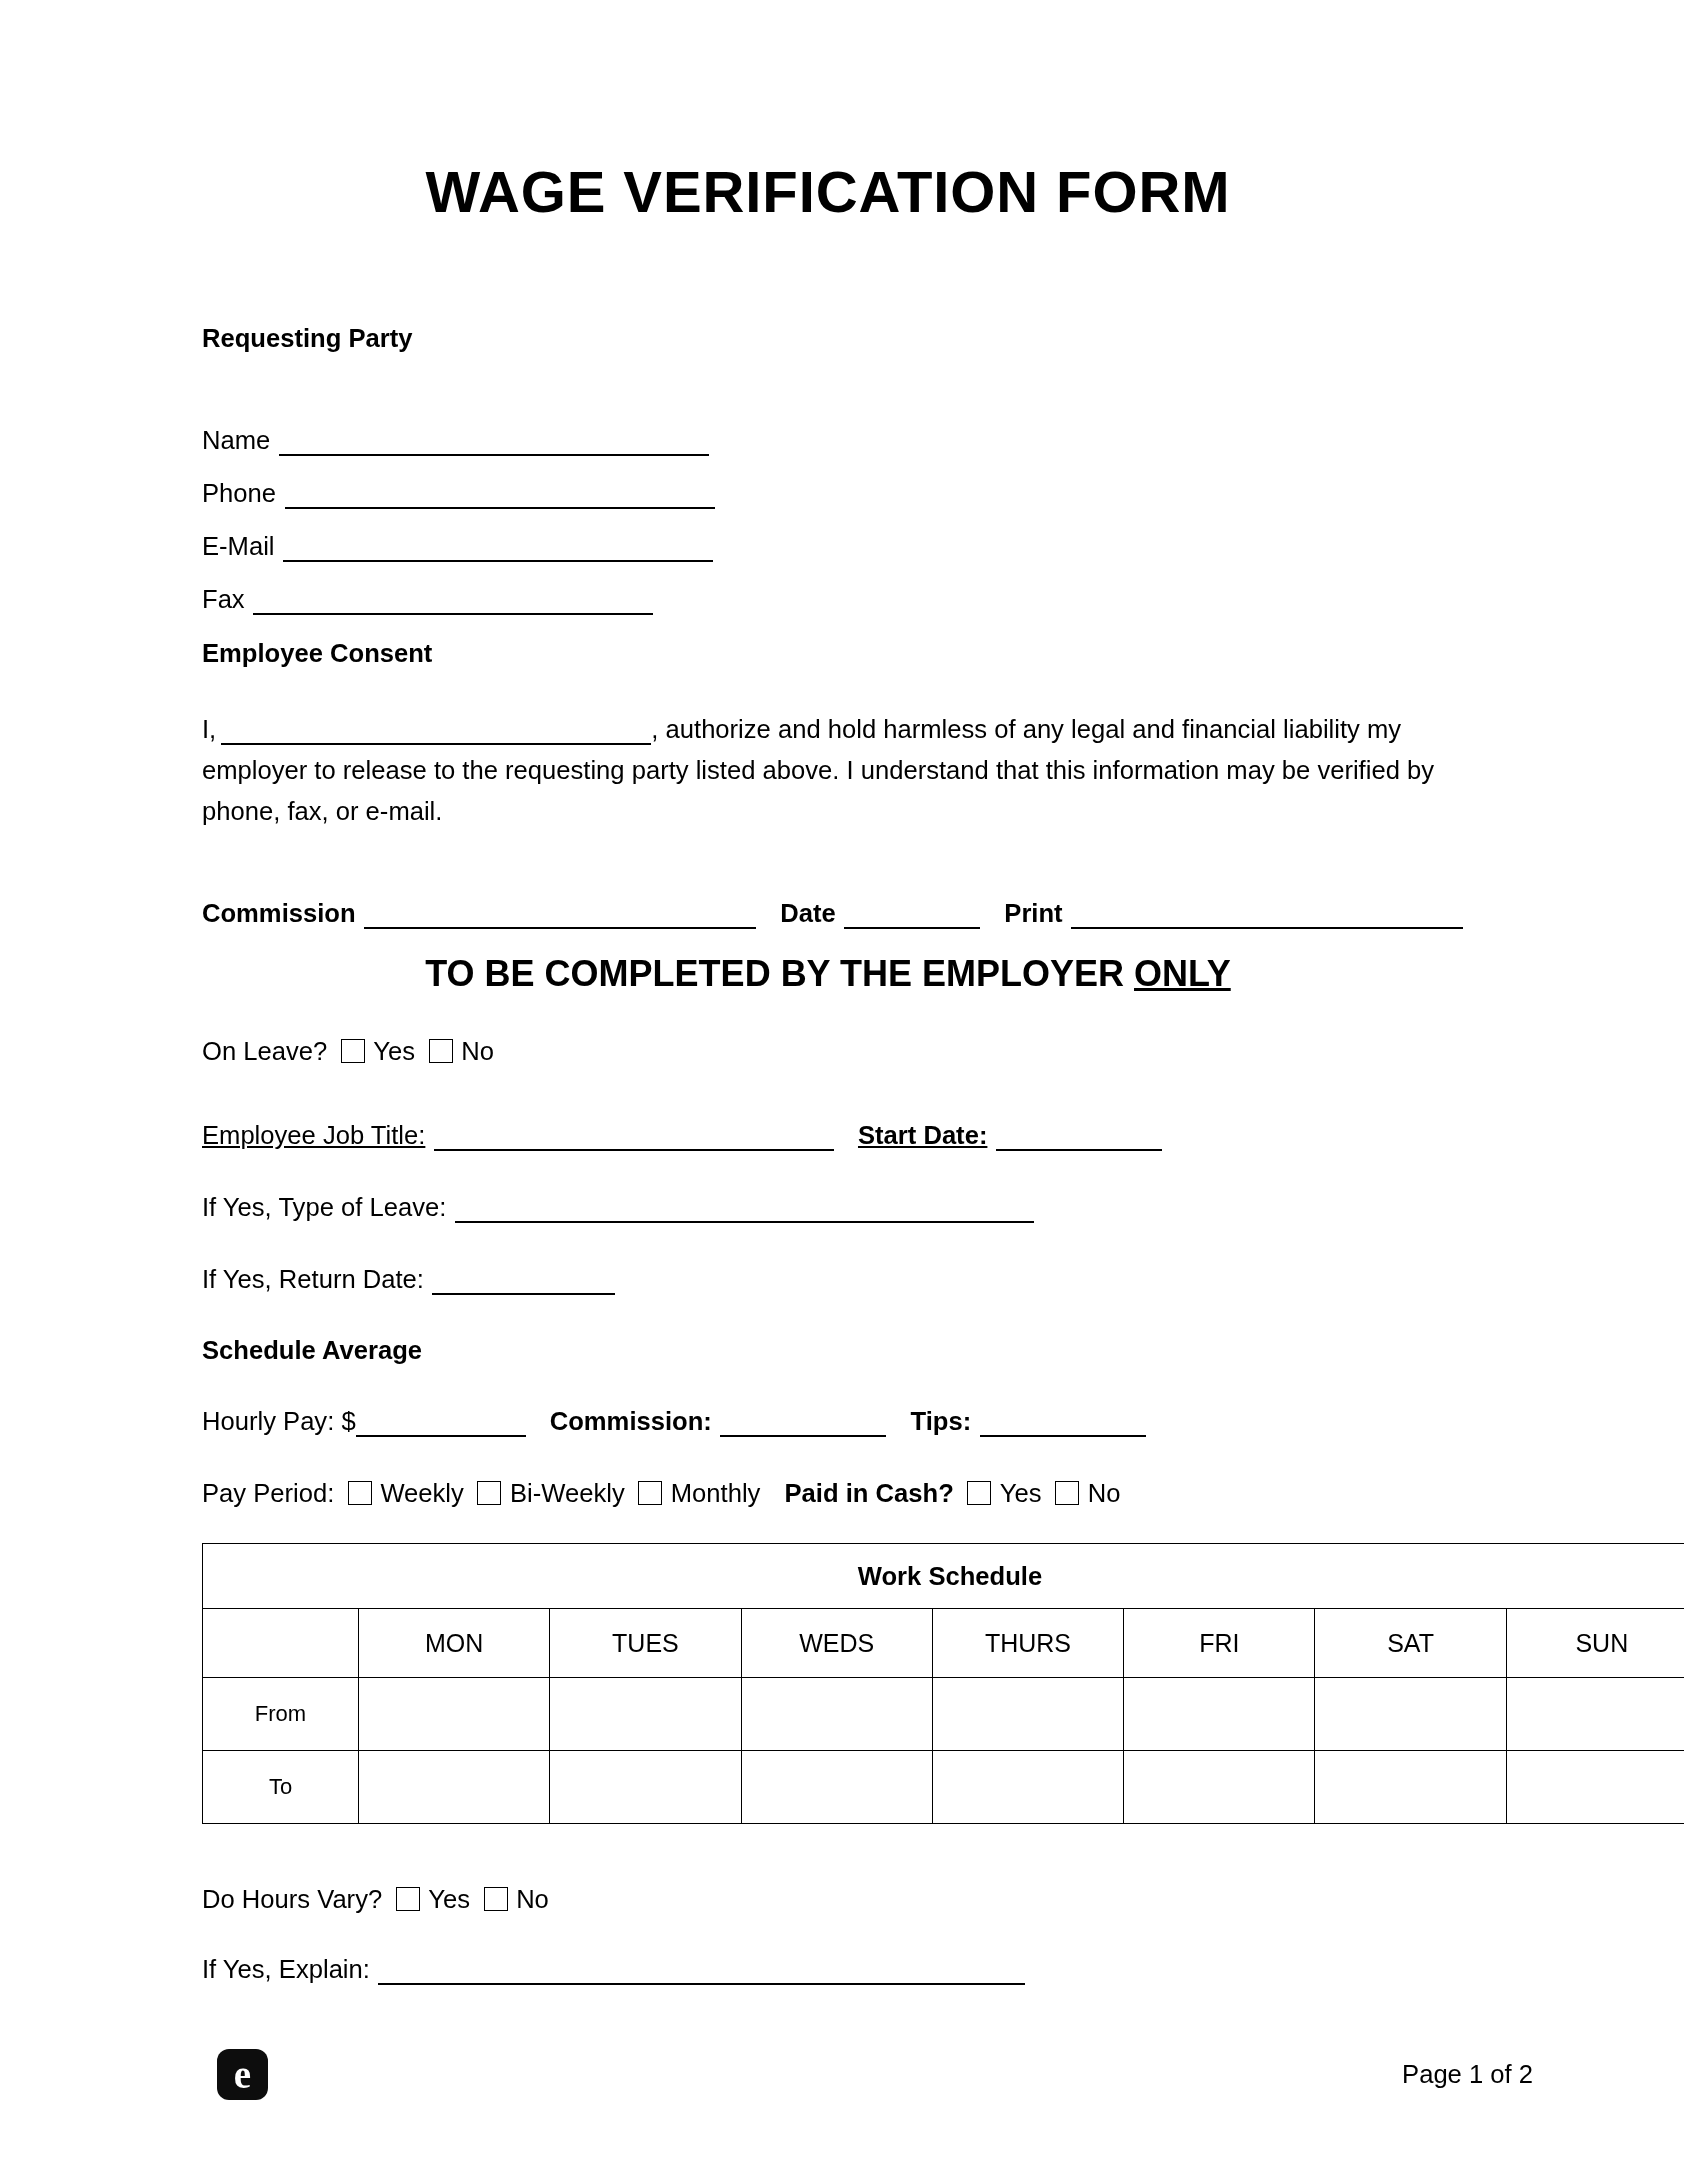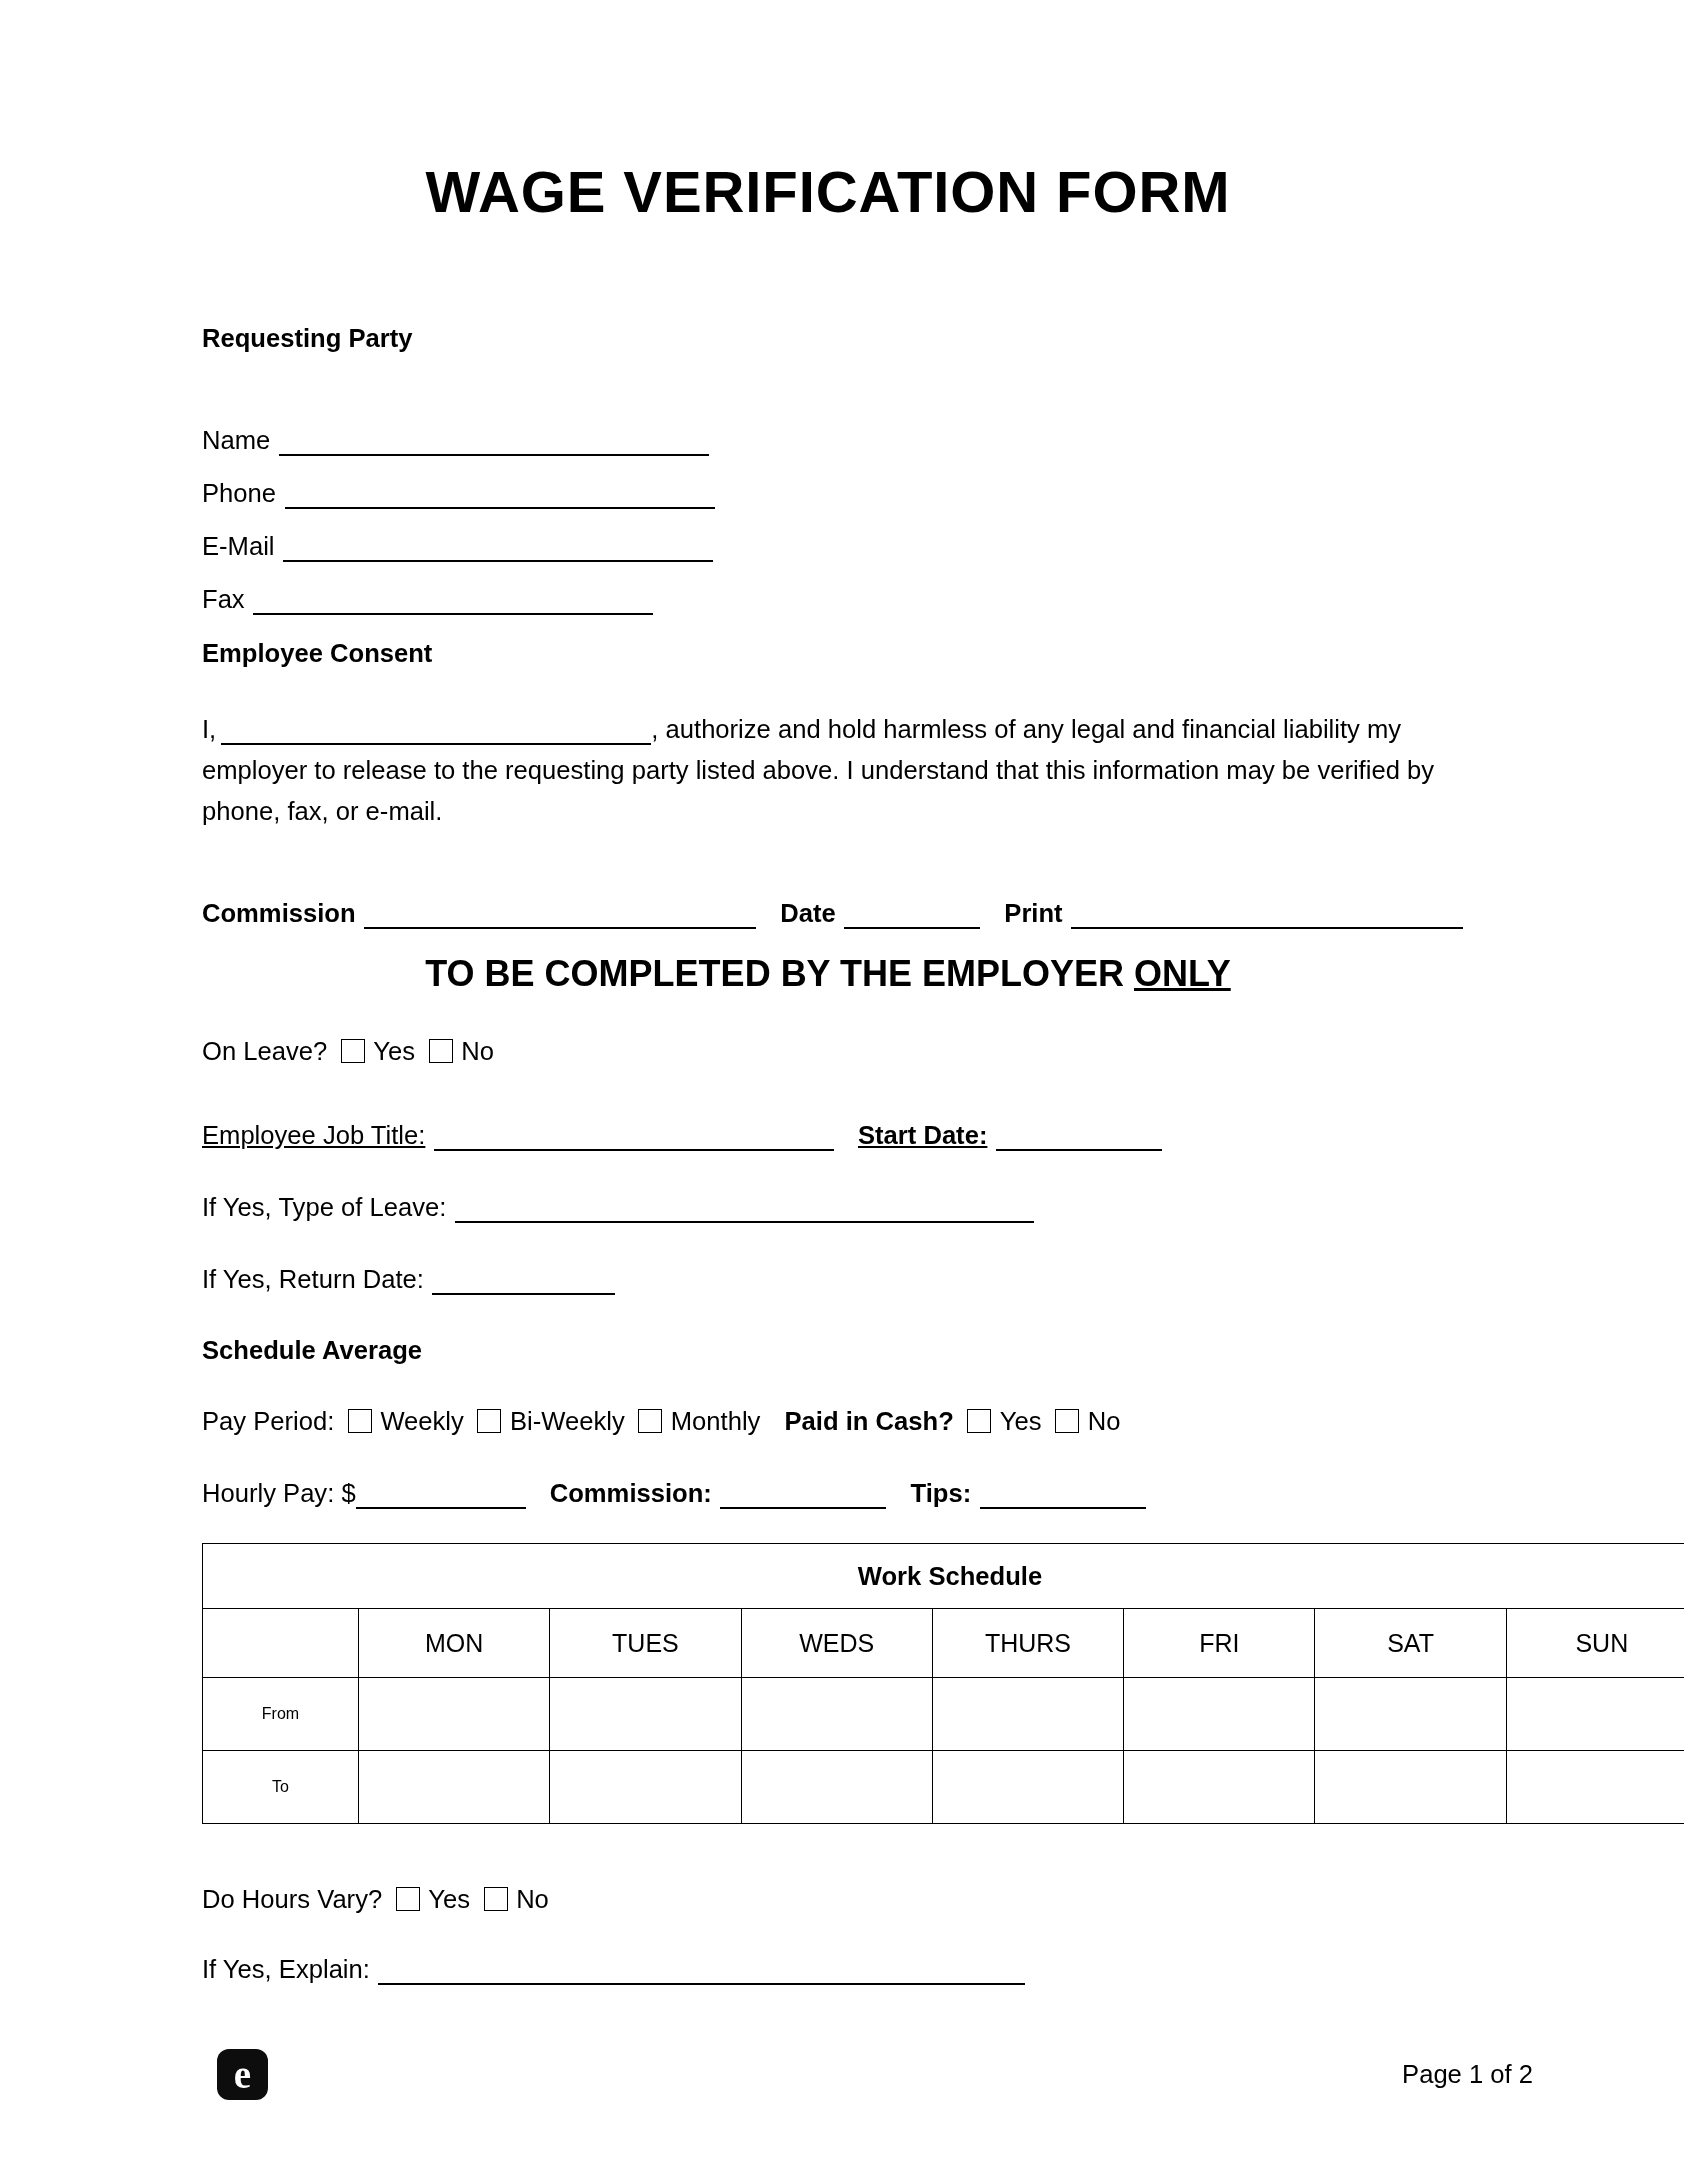--- a/index.html
+++ b/index.html
@@ -77,21 +77,21 @@
   table.schedule {
     margin-top:34px;
     border-collapse:collapse;
     table-layout:fixed;
     width:1496px;
   }
   table.schedule td, table.schedule th { border:1.7px solid #000; padding:0; text-align:center; }
   .sched-title { height:64px; font-weight:bold; font-size:25.6px; }
   .day-row td { height:68px; font-size:25px; font-weight:normal; }
   .from-row td, .to-row td { height:72px; }
-  .rowlbl { font-size:16px;margin-left:28px; }
+  .rowlbl { font-size:22px;margin-left:28px; }
 
   .hours-row { margin-top:60px; }
   .explain-row { margin-top:39px; }
 
   .logo {
     position:absolute;
     left:217px; top:2049px;
     width:51px; height:51px;
     background:#0d0d0d;
     border-radius:12px;
@@ -164,28 +164,28 @@
       <span>If Yes, Type of Leave:</span><span class="blank w680"></span>
     </div>
 
     <div class="line">
       <span>If Yes, Return Date:</span><span class="blank w215"></span>
     </div>
 
     <div class="section-heading sh-monthly">Schedule Average</div>
 
     <div class="line">
-      <span>Pay Period:</span><span class="cb"></span><span>Weekly</span><span class="cb"></span><span>Bi-Weekly</span><span class="cb"></span><span>Monthly</span>
-      <span class="ml">Paid in Cash?</span><span class="cb"></span><span>Yes</span><span class="cb"></span><span>No</span>
-    </div>
-
-    <div class="line">
       <span>Hourly Pay: $</span><span class="blank w200" style="margin-left:0;"></span>
       <span class="ml">Commission:</span><span class="blank w195"></span>
       <span class="ml">Tips:</span><span class="blank w195"></span>
+    </div>
+
+    <div class="line">
+      <span>Pay Period:</span><span class="cb"></span><span>Weekly</span><span class="cb"></span><span>Bi-Weekly</span><span class="cb"></span><span>Monthly</span>
+      <span class="ml">Paid in Cash?</span><span class="cb"></span><span>Yes</span><span class="cb"></span><span>No</span>
     </div>
 
     <table class="schedule">
       <colgroup>
         <col style="width:156px;">
           <col>
           <col>
           <col>
           <col>
           <col>

